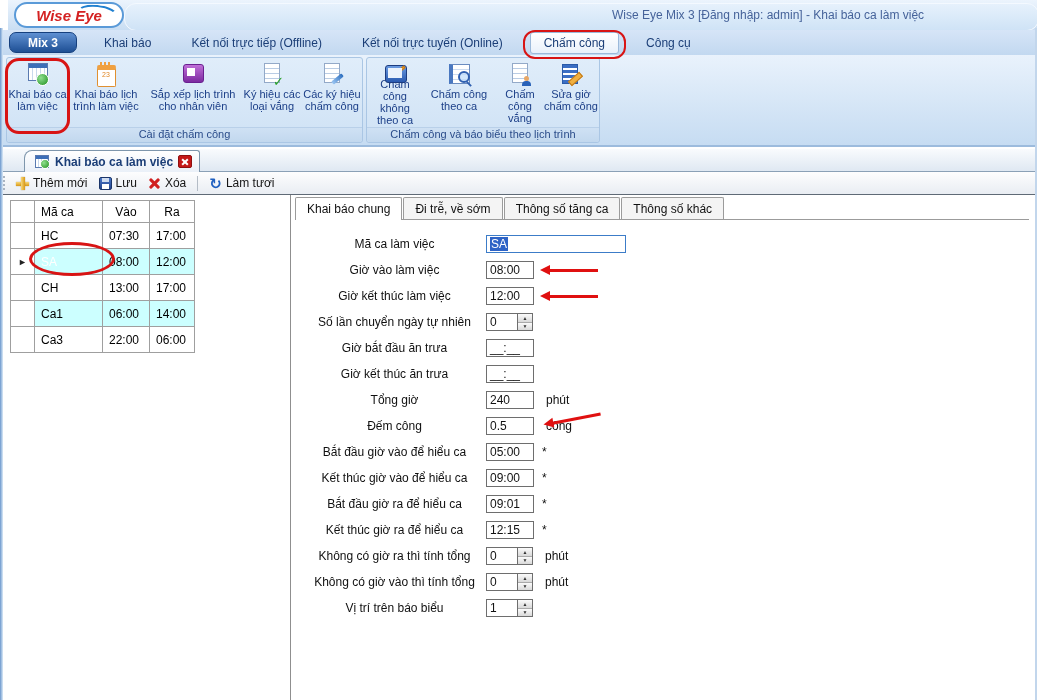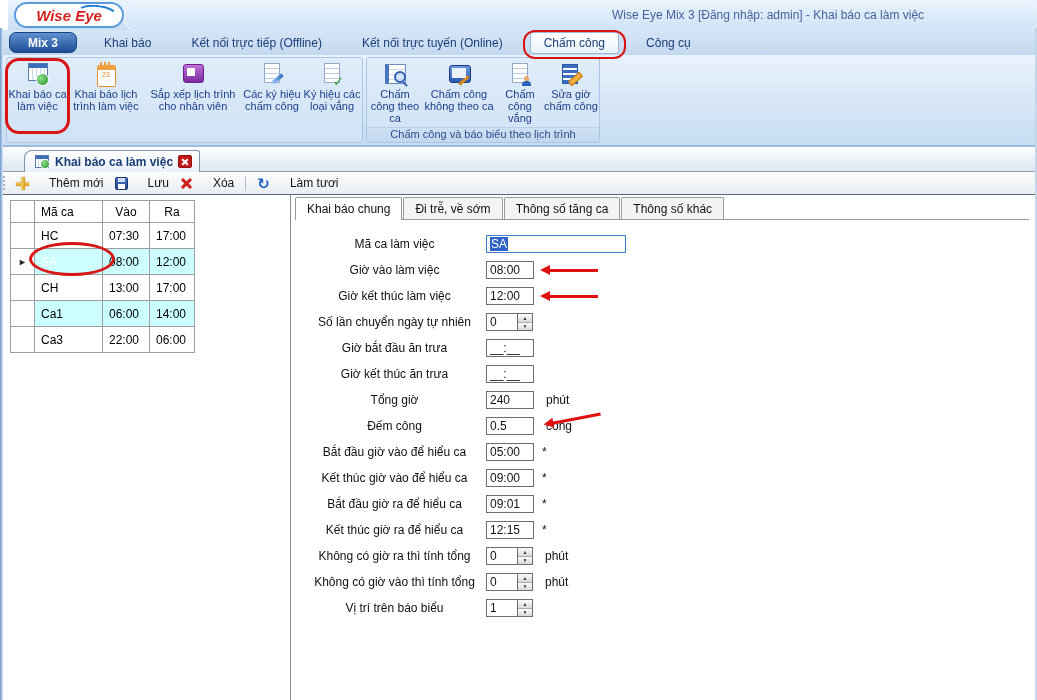--- a/index.html
+++ b/index.html
@@ -119,21 +119,21 @@
   .tab-close::before, .tab-close::after { content:""; position:absolute; left:2px; top:5px; width:8px; height:2px;
     background:#fff; }
   .tab-close::before { transform:rotate(45deg); } .tab-close::after { transform:rotate(-45deg); }
 
   
   #toolbar { position:absolute; left:0; top:172px; width:100%; height:23px;
     background:linear-gradient(#fdfdfe,#e9edf3); border-bottom:1px solid #5f6a76;
     display:flex; align-items:center; }
   .grip { width:2px; height:14px; margin-left:3px;
     background:repeating-linear-gradient(#aab4c2 0 2px,rgba(0,0,0,0) 2px 4px); }
-  .tbtn { display:flex; align-items:center; gap:20px; margin-left:11px; color:#151515; }
+  .tbtn { display:flex; align-items:center; gap:4px; margin-left:11px; color:#151515; }
   .tsep { width:1px; height:15px; background:#b4bcc6; margin-left:11px; }
   .tb-plus { position:relative; width:13px; height:13px; }
   .tb-plus::before { content:""; position:absolute; left:0; top:5px; width:13px; height:4px;
     background:linear-gradient(#f8d878,#d89818); box-shadow:0 0 1px #806008; }
   .tb-plus::after { content:""; position:absolute; left:5px; top:0; width:4px; height:13px;
     background:linear-gradient(90deg,#f8d878,#d89818); box-shadow:0 0 1px #806008; }
   .tb-save { position:relative; width:13px; height:13px; background:linear-gradient(#4a78c8,#24448c);
     border:1px solid #1a3468; border-radius:2px; }
   .tb-save::before { content:""; position:absolute; left:2px; top:0; width:7px; height:4px; background:#cfdcf0; }
   .tb-save::after { content:""; position:absolute; left:2px; top:6px; width:7px; height:5px; background:#fff; }
@@ -240,46 +240,47 @@
               </span>
               <span class="rlabel">Khai báo lịch trình làm việc</span>
             </div>
             <div class="rbtn">
               <span class="ic board-purple">
                 <span class="sub"></span>
               </span>
               <span class="rlabel">Sắp xếp lịch trình cho nhân viên</span>
             </div>
             <div class="rbtn">
+              <span class="ic doc-check">
+                <span class="sub"></span>
+              </span>
+              <span class="rlabel">Ký hiệu các loại vắng</span>
+            </div>
+            <div class="rbtn">
               <span class="ic doc-pencil">
                 <span class="sub"></span>
               </span>
               <span class="rlabel">Các ký hiệu chấm công</span>
             </div>
-            <div class="rbtn">
-              <span class="ic doc-check">
-                <span class="sub"></span>
-              </span>
-              <span class="rlabel">Ký hiệu các loại vắng</span>
-            </div>
-          </div>
+          </div>
+          <div class="rgl">Cài đặt chấm công</div>
         </div>
         <div class="rgroup rg1">
           <div class="rbtns">
             <div class="rbtn">
+              <span class="ic screen-pencil">
+                <span class="sub"></span>
+              </span>
+              <span class="rlabel">Chấm công không theo ca</span>
+            </div>
+            <div class="rbtn">
               <span class="ic book-search">
                 <span class="sub"></span>
               </span>
               <span class="rlabel">Chấm công theo ca</span>
-            </div>
-            <div class="rbtn">
-              <span class="ic screen-pencil">
-                <span class="sub"></span>
-              </span>
-              <span class="rlabel">Chấm công không theo ca</span>
             </div>
             <div class="rbtn">
               <span class="ic doc-person">
                 <span class="sub"></span>
               </span>
               <span class="rlabel">Chấm công vắng</span>
             </div>
             <div class="rbtn">
               <span class="ic list-pencil">
                 <span class="sub"></span>

